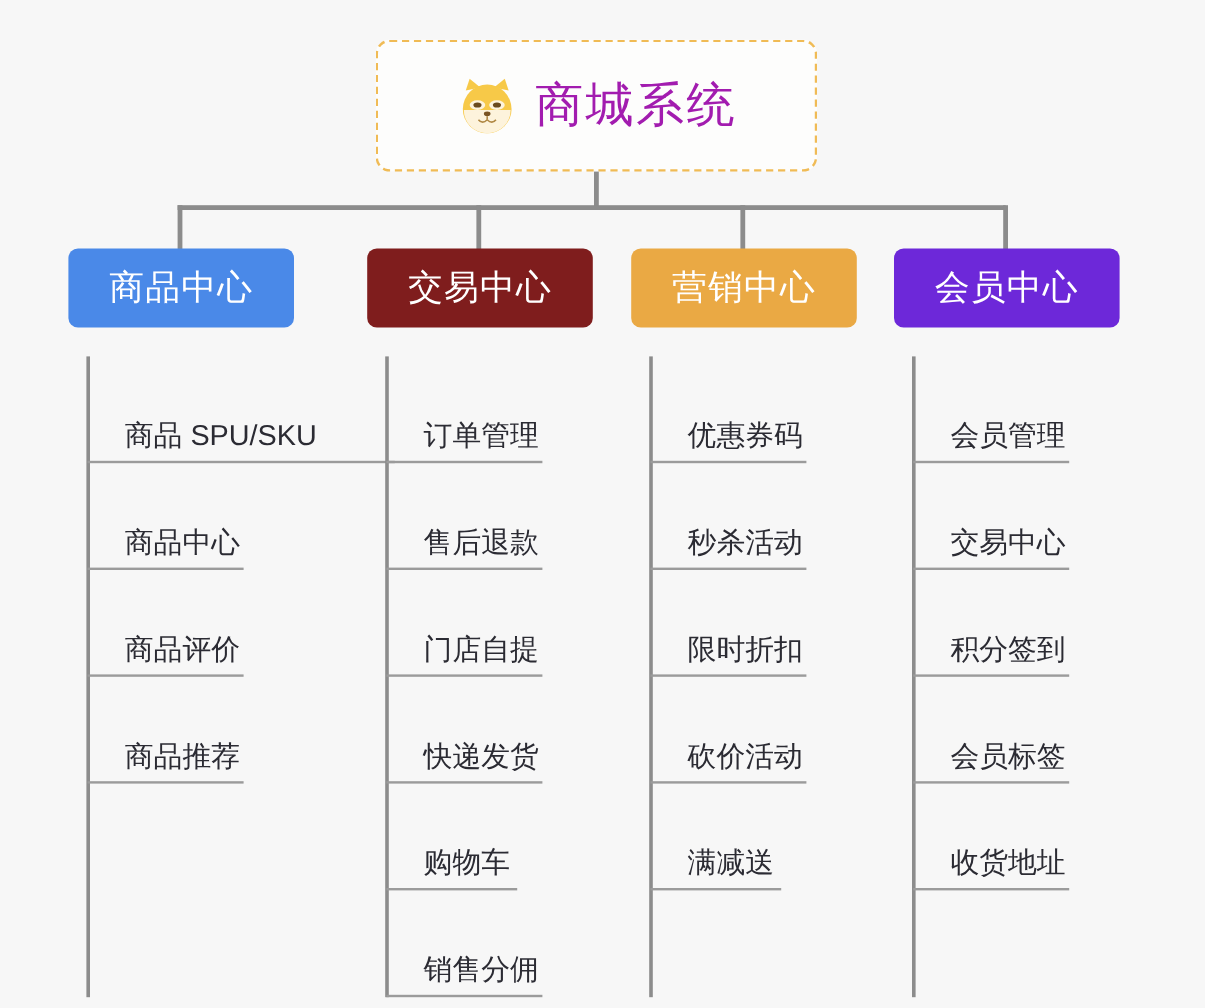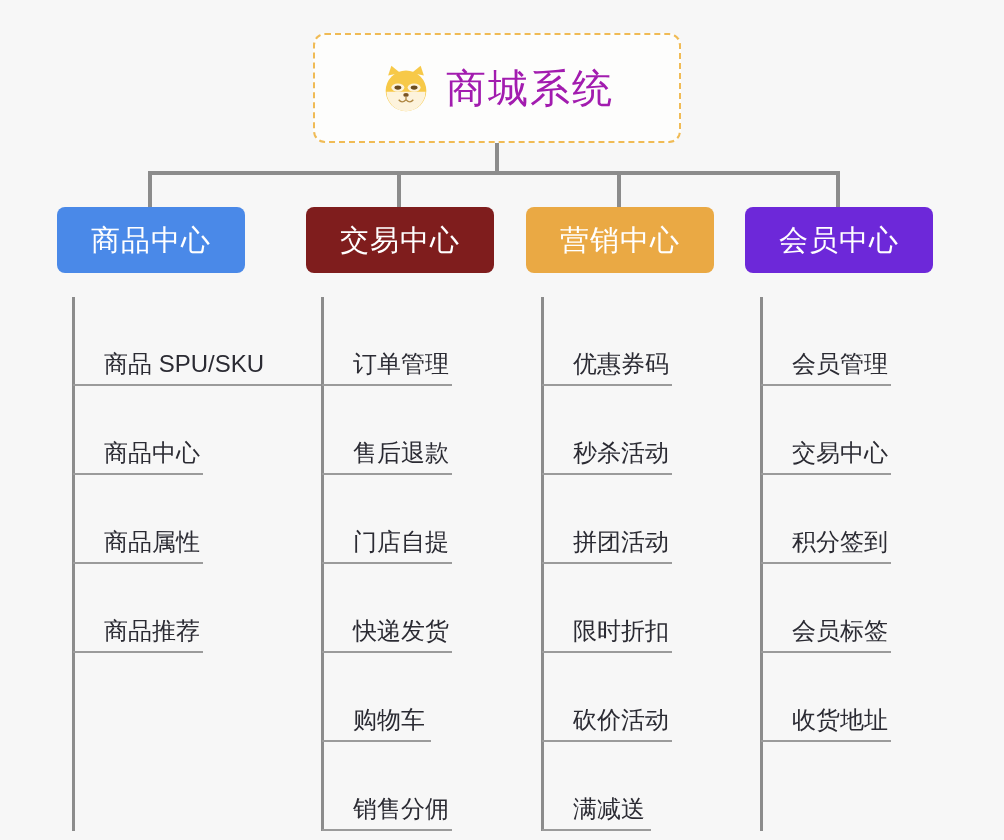--- a/index.html
+++ b/index.html
@@ -191,21 +191,21 @@
         <ul class="col-items">
           <li class="col-item">
             <span class="col-item-label">商品 SPU/SKU</span>
             <div class="col-item-underline" style="width: 256px;"></div>
           </li>
           <li class="col-item">
             <span class="col-item-label">商品中心</span>
             <div class="col-item-underline" style="width: 130px;"></div>
           </li>
           <li class="col-item">
-            <span class="col-item-label">商品属性</span>
+            <span class="col-item-label">商品评价</span>
             <div class="col-item-underline" style="width: 130px;"></div>
           </li>
           <li class="col-item">
             <span class="col-item-label">商品推荐</span>
             <div class="col-item-underline" style="width: 130px;"></div>
           </li>
         </ul>
       </div>
     </div>
     <div class="column" data-col="1">
@@ -251,24 +251,20 @@
         <ul class="col-items">
           <li class="col-item">
             <span class="col-item-label">优惠券码</span>
             <div class="col-item-underline" style="width: 130px;"></div>
           </li>
           <li class="col-item">
             <span class="col-item-label">秒杀活动</span>
             <div class="col-item-underline" style="width: 130px;"></div>
           </li>
           <li class="col-item">
-            <span class="col-item-label">拼团活动</span>
-            <div class="col-item-underline" style="width: 130px;"></div>
-          </li>
-          <li class="col-item">
             <span class="col-item-label">限时折扣</span>
             <div class="col-item-underline" style="width: 130px;"></div>
           </li>
           <li class="col-item">
             <span class="col-item-label">砍价活动</span>
             <div class="col-item-underline" style="width: 130px;"></div>
           </li>
           <li class="col-item">
             <span class="col-item-label">满减送</span>
             <div class="col-item-underline" style="width: 109px;"></div>

